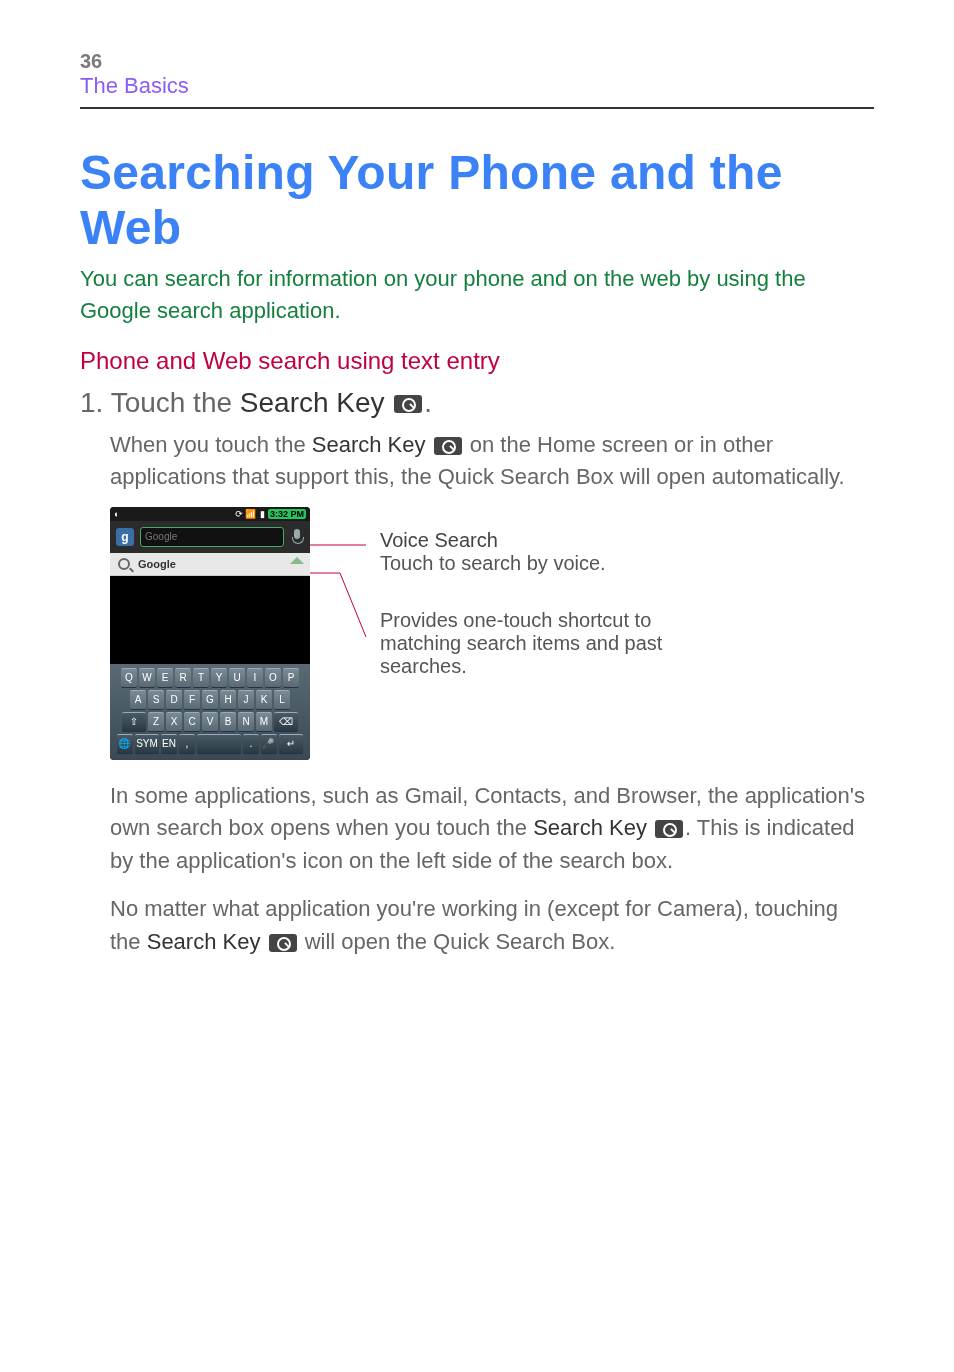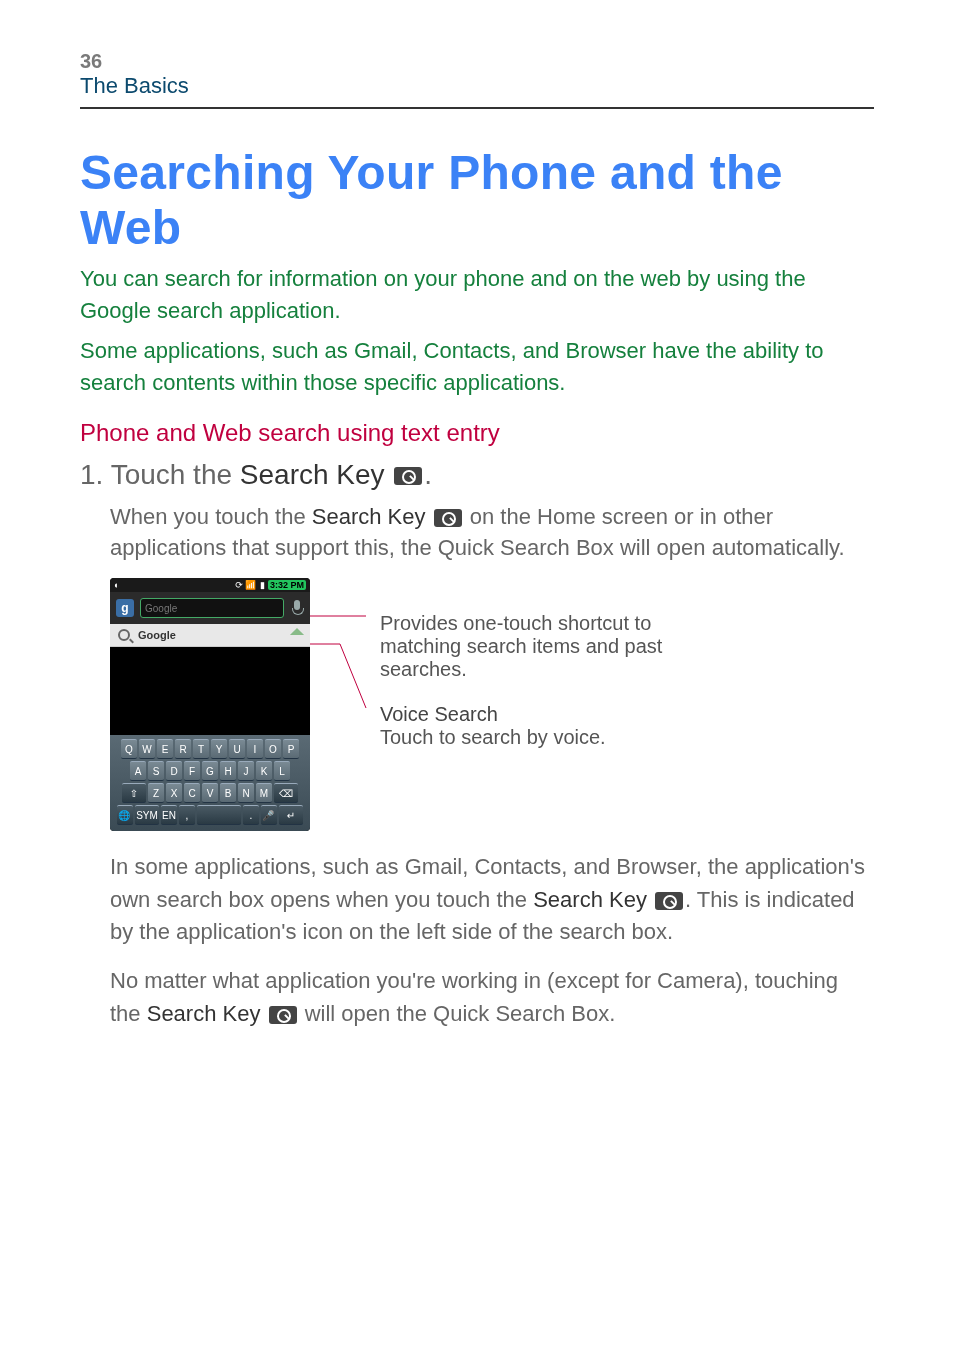--- a/index.html
+++ b/index.html
@@ -1,20 +1,20 @@
 <!DOCTYPE html>
 <html><head>
 <meta charset="utf-8">
 <style>
   * { box-sizing: border-box; margin: 0; padding: 0; }
   html, body { width: 954px; height: 1372px; background: #fff; font-family: Arial, Helvetica, sans-serif; color: #555; }
   .page { padding: 50px 80px 50px 80px; position: relative; }
   .header-row { display: flex; align-items: baseline; border-bottom: 2px solid #333; padding-bottom: 8px; margin-bottom: 36px; flex-direction: column; }
   .page-num { color: #7a7a7a; font-size: 20px; font-weight: 700; margin-right: 18px; }
-  .section-name { color: #0c4a6e; font-size: 22px; font-weight: 400; }
+  .section-name { color: #8b5cf6; font-size: 22px; font-weight: 400; }
   h1.title { color: #3b82f6; font-size: 48px; font-weight: 700; margin-bottom: 8px; letter-spacing: 0.3px; }
   .body-text { font-size: 22px; line-height: 1.45; color: #15803d; margin-bottom: 8px; }
   .body-block { margin-bottom: 20px; }
   h2.subhead { color: #c0003f; font-size: 24px; font-weight: 400; margin-top: 14px; margin-bottom: 12px; }
   .step { font-size: 28px; color: #666; margin-bottom: 10px; }
   .step .bold { color: #333; font-weight: 400; }
   .step-indent { margin-left: 30px; font-size: 22px; color: #666; line-height: 1.45; }
   .bold { color: #333; }
   .icon-key { display: inline-block; vertical-align: middle; width: 28px; height: 18px; background: #444; border-radius: 3px; position: relative; margin: 0 2px; }
   .icon-key::after { content: ""; position: absolute; left: 8px; top: 3px; width: 10px; height: 10px; border: 2px solid #fff; border-radius: 50%; }
@@ -57,21 +57,20 @@
 <div class="page">
   <div class="header-row">
     <span class="page-num">36</span>
     <span class="section-name">The Basics</span>
   </div>
 
   <h1 class="title">Searching Your Phone and the Web</h1>
 
   <div class="body-block">
     <p class="body-text">You can search for information on your phone and on the web by using the Google search application.</p>
-    <p class="body-text">Some applications, such as Gmail, Contacts, and Browser have the ability to search contents within those specific applications.</p>
   </div>
 
   <h2 class="subhead">Phone and Web search using text entry</h2>
 
   <p class="step">
     <span>1.  Touch the </span><span class="bold">Search Key</span><span> </span><span class="icon-key"></span><span>.</span>
   </p>
 
   <p class="step-indent">
     <span>When you touch the </span><span class="bold">Search Key</span> <span class="icon-key"></span><span> on the Home screen or in other applications that support this, the Quick Search Box will open automatically.</span>
@@ -151,26 +150,26 @@
       </div>
     </div>
 
     <svg class="callouts" width="60" height="260" style="left:200px; top:0;">
       <line x1="0" y1="38" x2="56" y2="38" stroke="#c0003f" stroke-width="1"></line>
       <line x1="0" y1="66" x2="30" y2="66" stroke="#c0003f" stroke-width="1"></line>
       <line x1="30" y1="66" x2="56" y2="130" stroke="#c0003f" stroke-width="1"></line>
     </svg>
 
     <div class="annotations" style="margin-left:58px;">
-      <div class="anno" style="margin-top:34px; max-width:310px;">
-        <div class="anno-sub">Provides one-touch shortcut to matching search items and past searches.</div>
-      </div>
       <div class="anno" style="margin-top:22px;">
         <div class="anno-title">Voice Search</div>
         <div class="anno-sub">Touch to search by voice.</div>
+      </div>
+      <div class="anno" style="margin-top:34px; max-width:310px;">
+        <div class="anno-sub">Provides one-touch shortcut to matching search items and past searches.</div>
       </div>
     </div>
   </div>
 
   <p class="para">
     <span>In some applications, such as Gmail, Contacts, and Browser, the application's own search box opens when you touch the </span><span class="bold">Search Key</span> <span class="icon-key"></span><span>. This is indicated by the application's icon on the left side of the search box.</span>
   </p>
 
   <p class="para">
     <span>No matter what application you're working in (except for Camera), touching the </span><span class="bold">Search Key</span> <span class="icon-key"></span><span> will open the Quick Search Box.</span>

